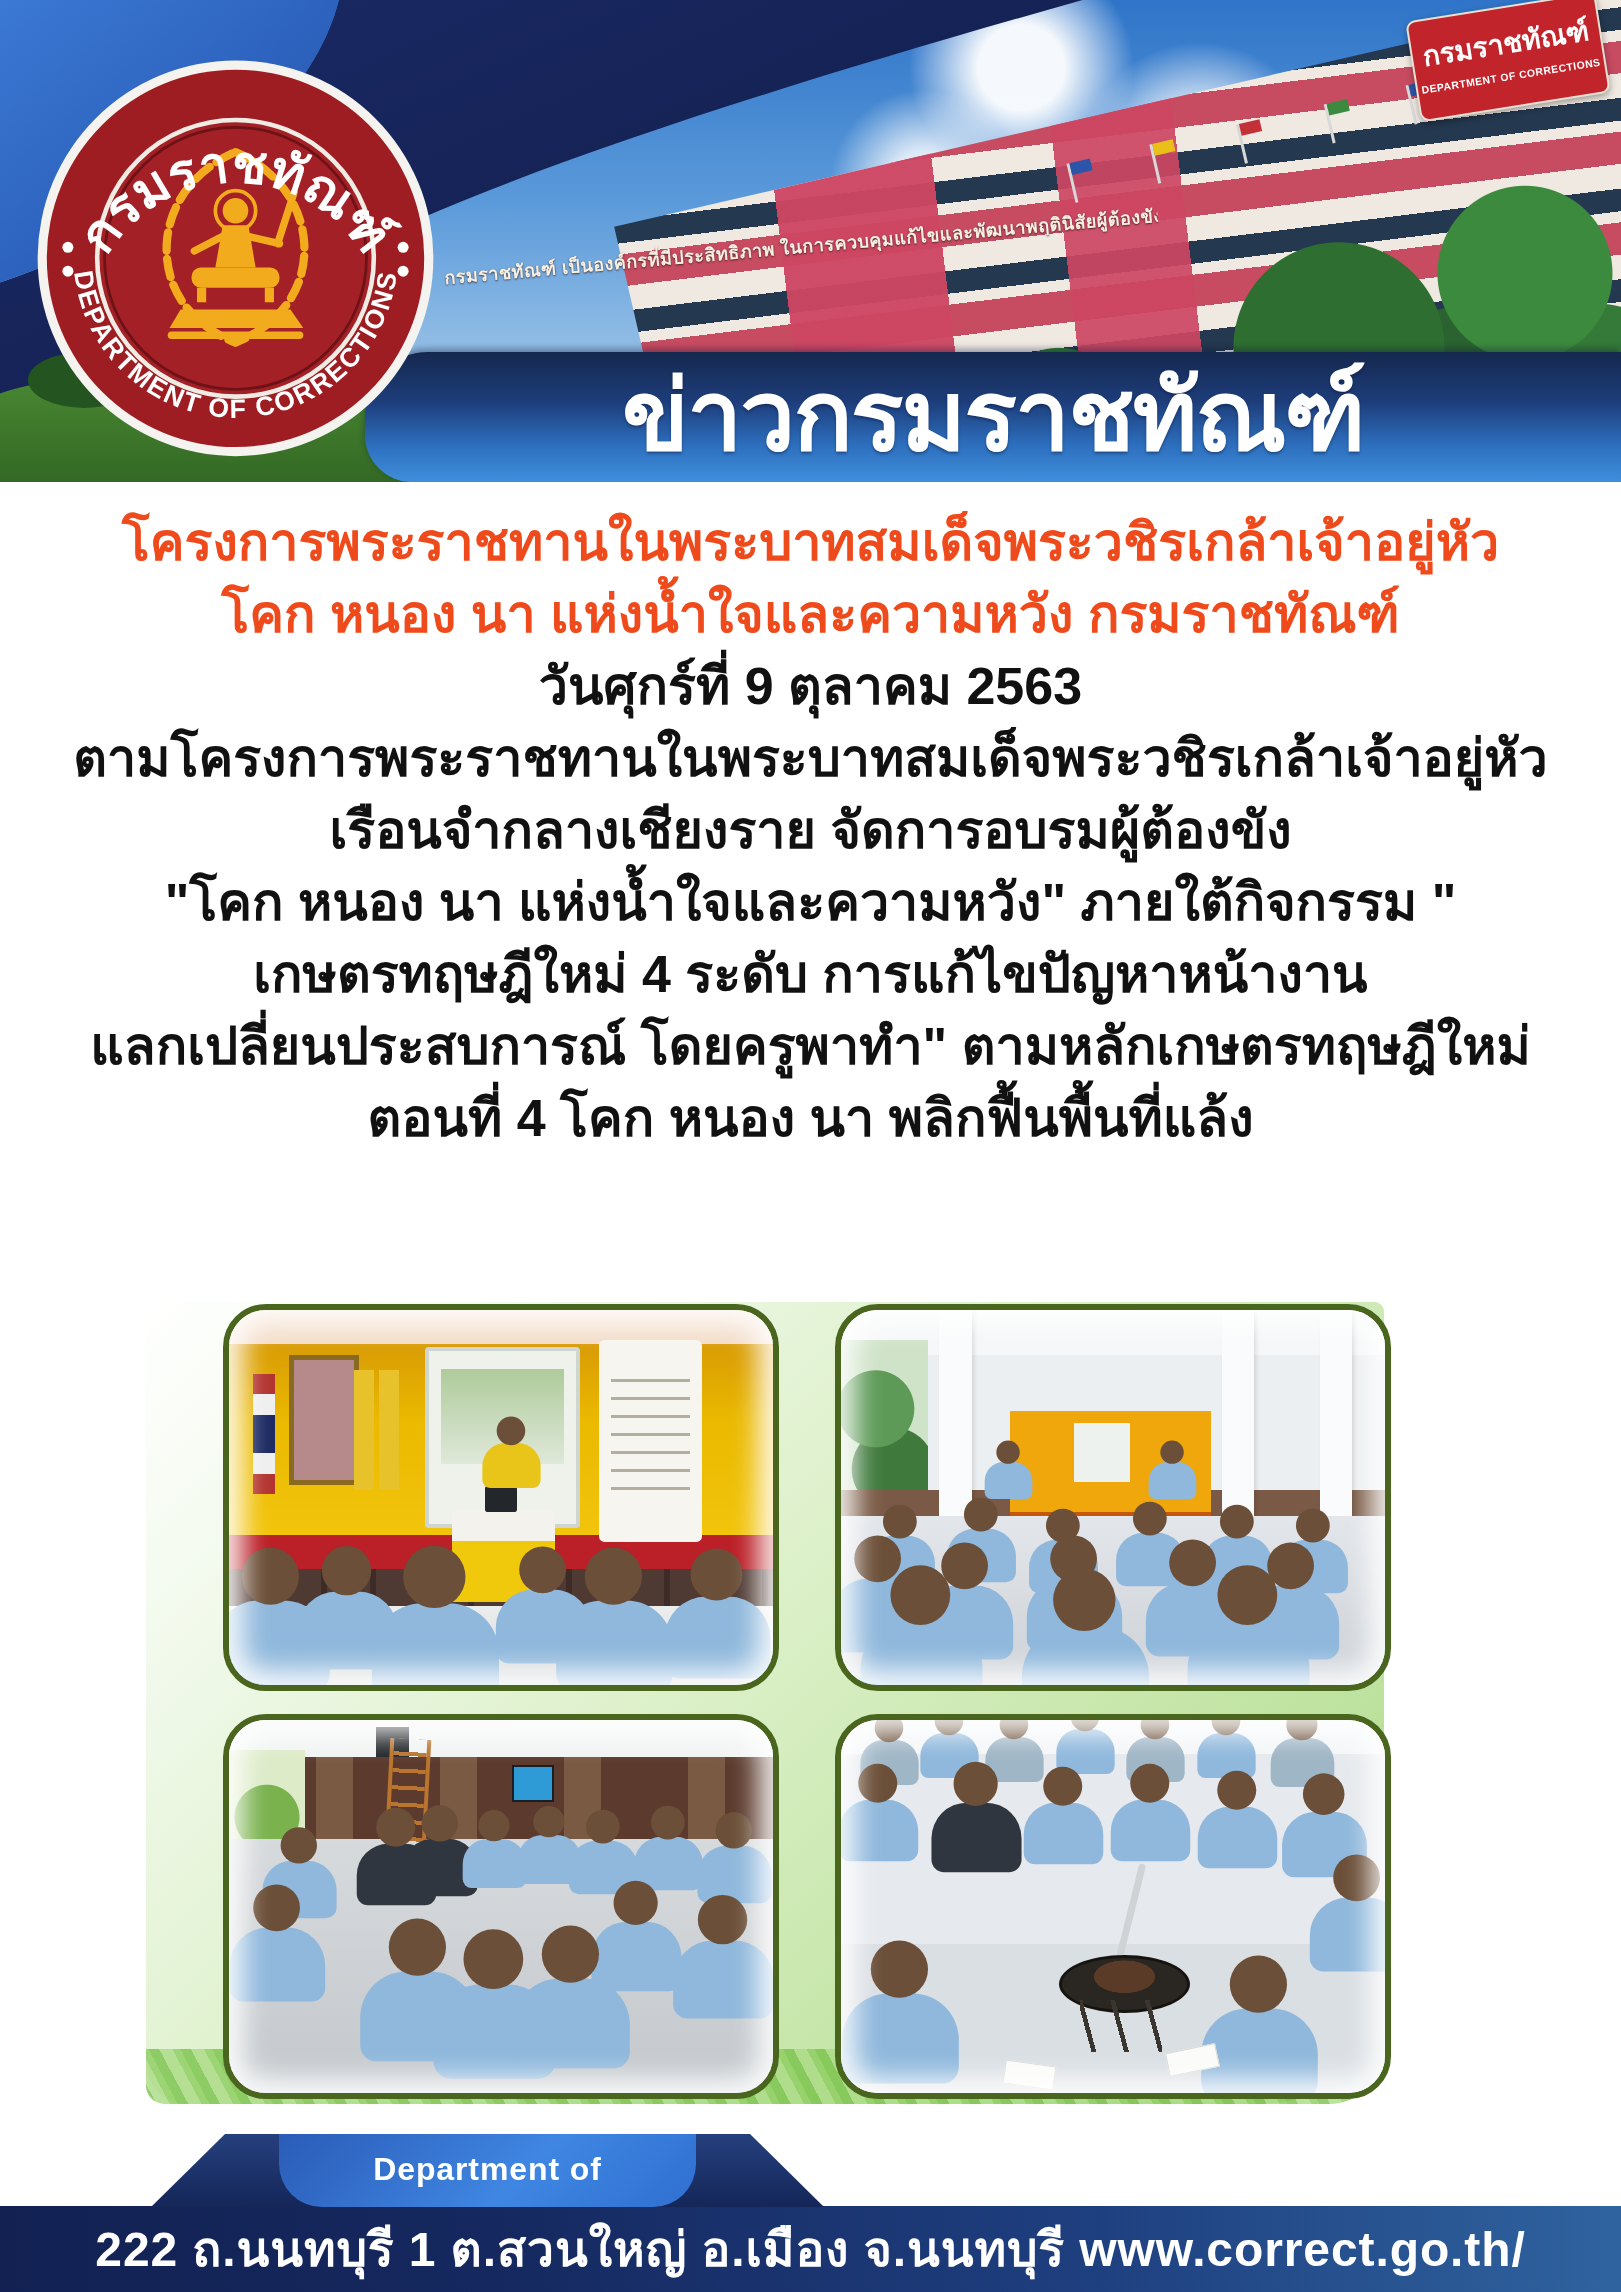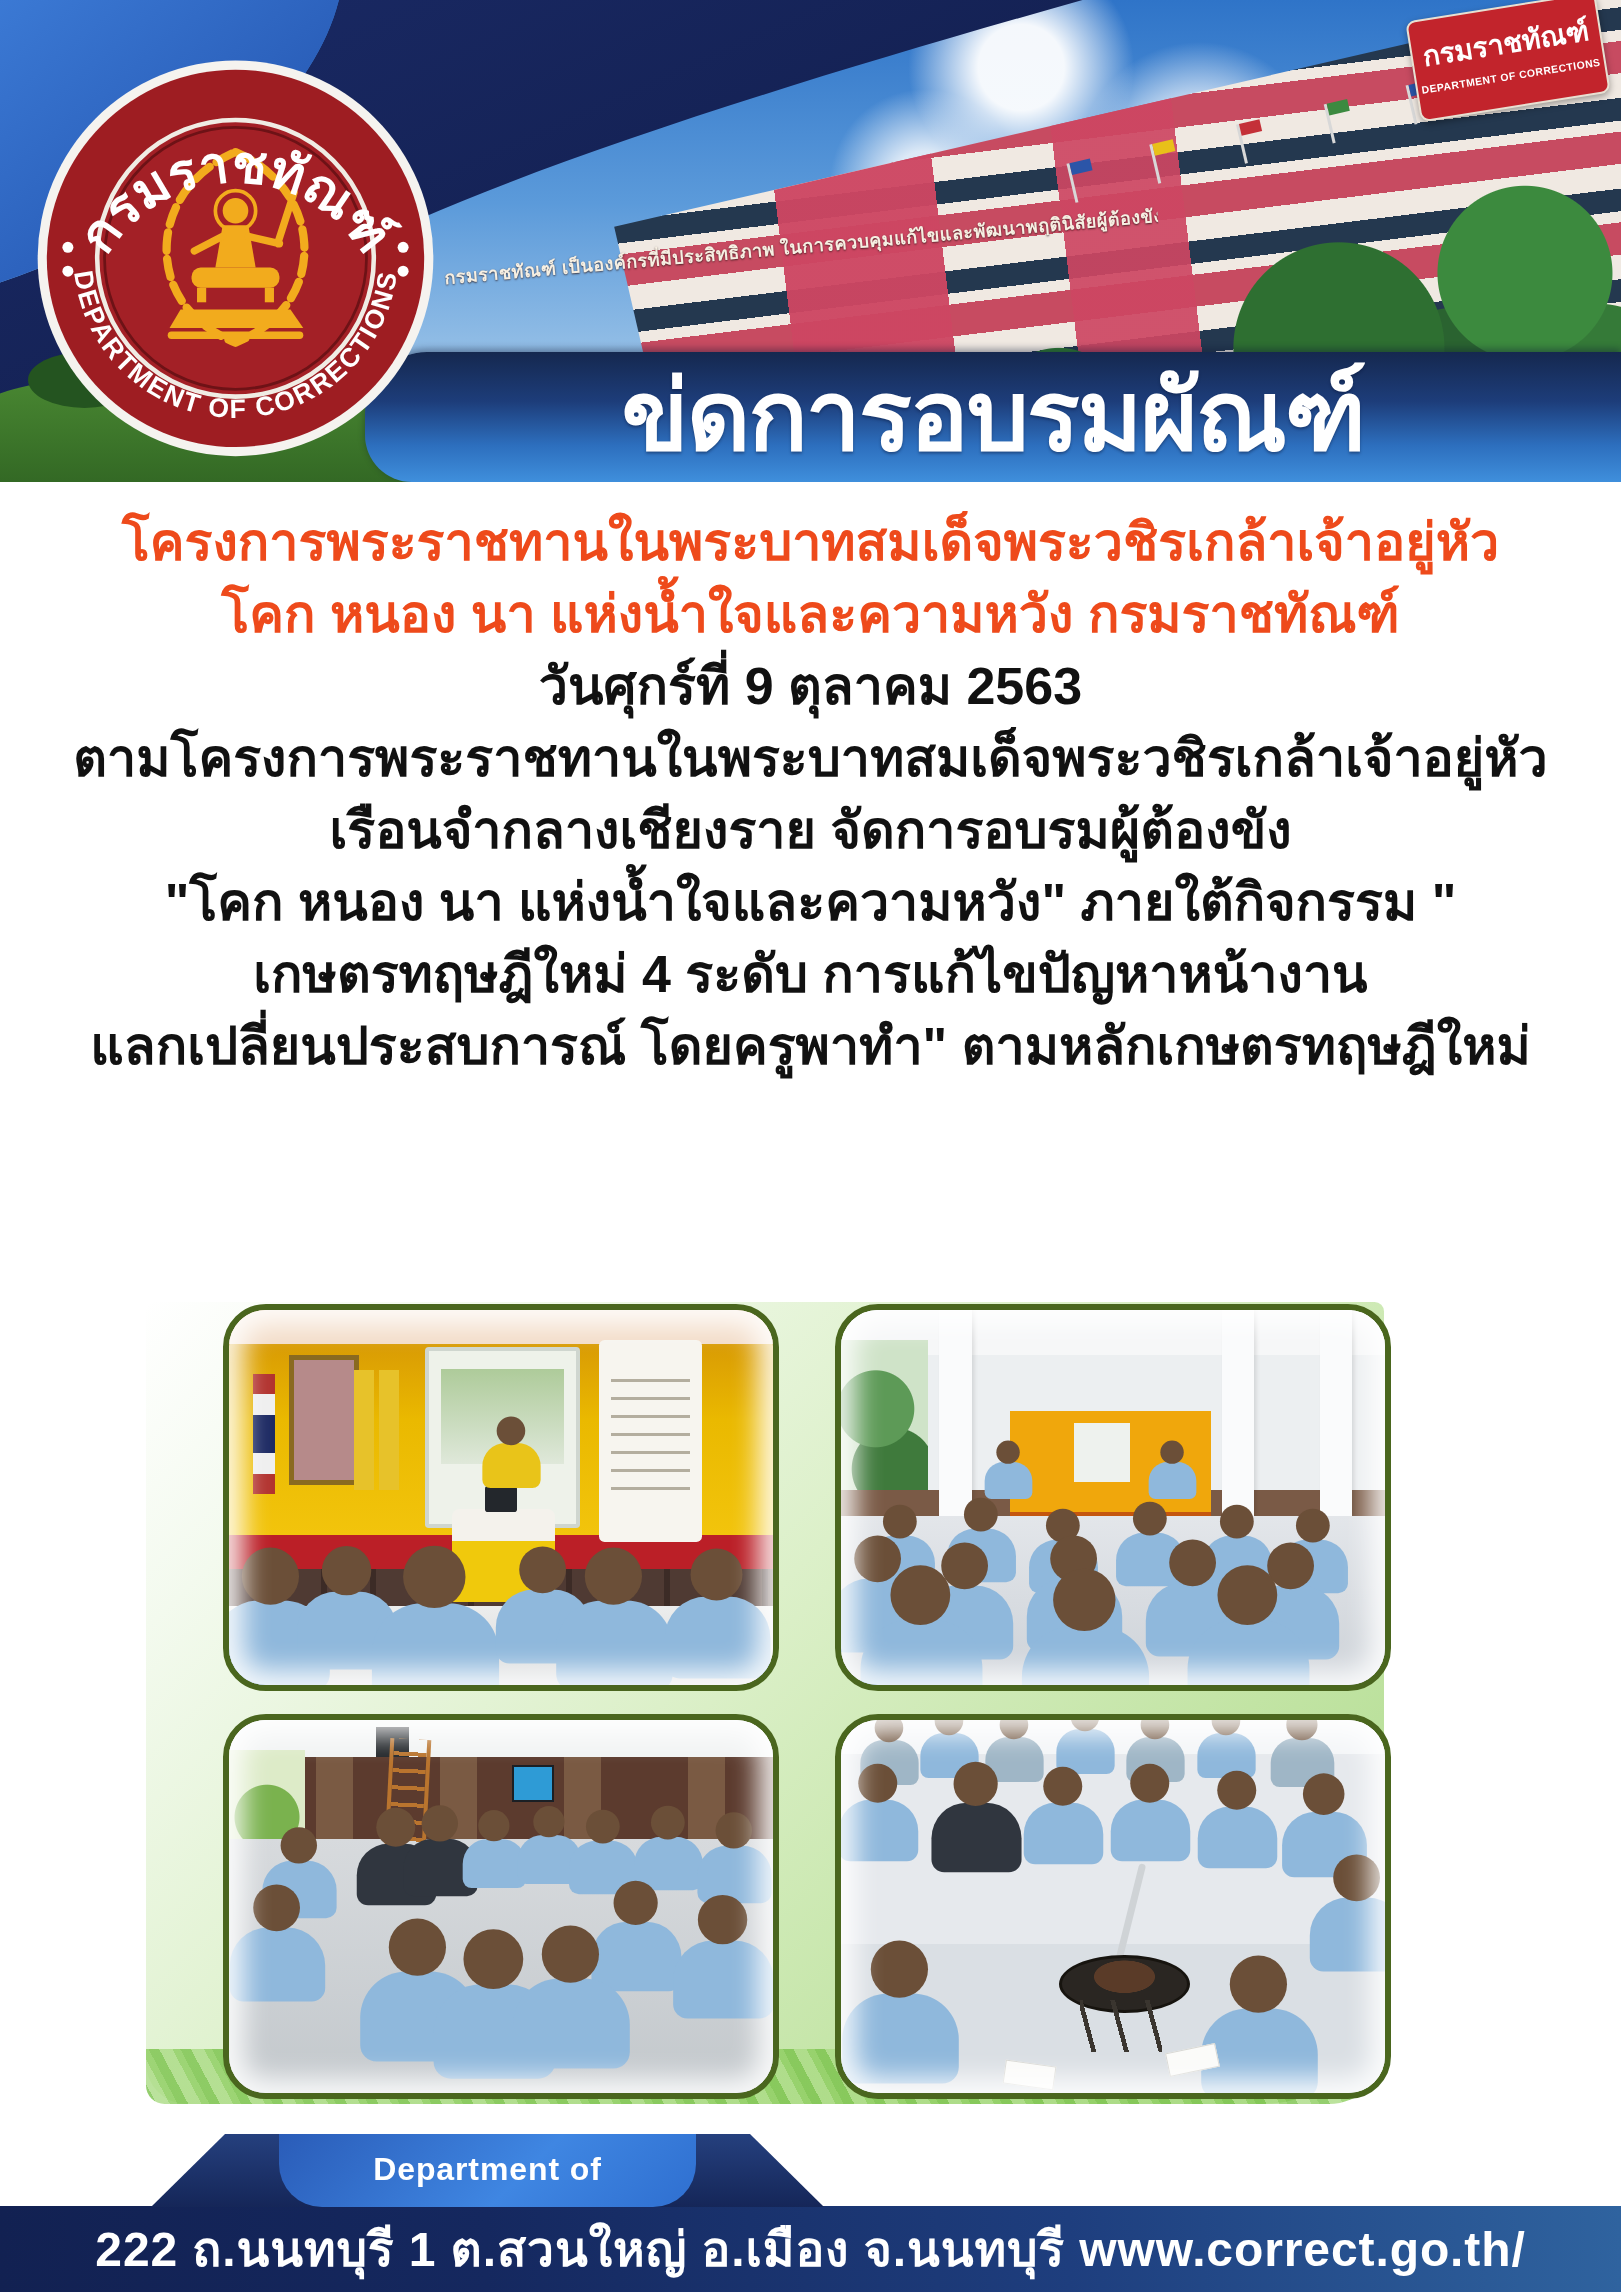--- a/index.html
+++ b/index.html
@@ -211,21 +211,21 @@
         </linearGradient>
       </defs>
       <path d="M360,0 L1150,0 C760,110 420,220 260,330 C180,390 140,440 120,512 L0,512 L0,300 C180,240 330,120 360,0 Z" fill="url(#nav)"></path>
       <path d="M0,0 L360,0 C330,120 180,240 0,300 Z" fill="url(#roy)"></path>
     </svg>
 
     <div class="shed"></div>
     <div class="grass"></div>
 
     <div class="banner">
-      <span class="banner-title">ข่ดการอบรมผัณฑ์</span>
+      <span class="banner-title">ข่าวกรมราชทัณฑ์</span>
     </div>
 
     <div class="seal">
       <svg viewBox="0 0 440 440">
         <defs>
           <path id="arcTop" d="M 62 262 A 163 163 0 0 1 378 262"></path>
           <path id="arcBot" d="M 44 238 A 177 177 0 0 0 396 238"></path>
         </defs>
         <circle cx="220" cy="222" r="216" fill="#f5f3ef"></circle>
         <circle cx="220" cy="222" r="206" fill="#9e1d22"></circle>
@@ -261,20 +261,21 @@
 
   <main class="content">
     <span class="tline orange">โครงการพระราชทานในพระบาทสมเด็จพระวชิรเกล้าเจ้าอยู่หัว</span>
     <span class="tline orange">โคก หนอง นา แห่งน้ำใจและความหวัง กรมราชทัณฑ์</span>
     <span class="tline">วันศุกร์ที่ 9 ตุลาคม 2563</span>
     <span class="tline">ตามโครงการพระราชทานในพระบาทสมเด็จพระวชิรเกล้าเจ้าอยู่หัว</span>
     <span class="tline">เรือนจำกลางเชียงราย จัดการอบรมผู้ต้องขัง</span>
     <span class="tline">"โคก หนอง นา แห่งน้ำใจและความหวัง" ภายใต้กิจกรรม "</span>
     <span class="tline">เกษตรทฤษฎีใหม่ 4 ระดับ การแก้ไขปัญหาหน้างาน</span>
     <span class="tline">แลกเปลี่ยนประสบการณ์ โดยครูพาทำ" ตามหลักเกษตรทฤษฎีใหม่</span>
+    <span class="tline">ตอนที่ 4 โคก หนอง นา พลิกฟื้นพื้นที่แล้ง</span>
   </main>
 
   <section class="gallery">
 
     <div class="ph ph1">
       <div class="ly s1-ceil"></div>
       <div class="ly s1-wall"></div>
       <div class="ly s1-red"></div>
       <div class="ly s1-brown"></div>
       <div class="ly s1-floor"></div>

